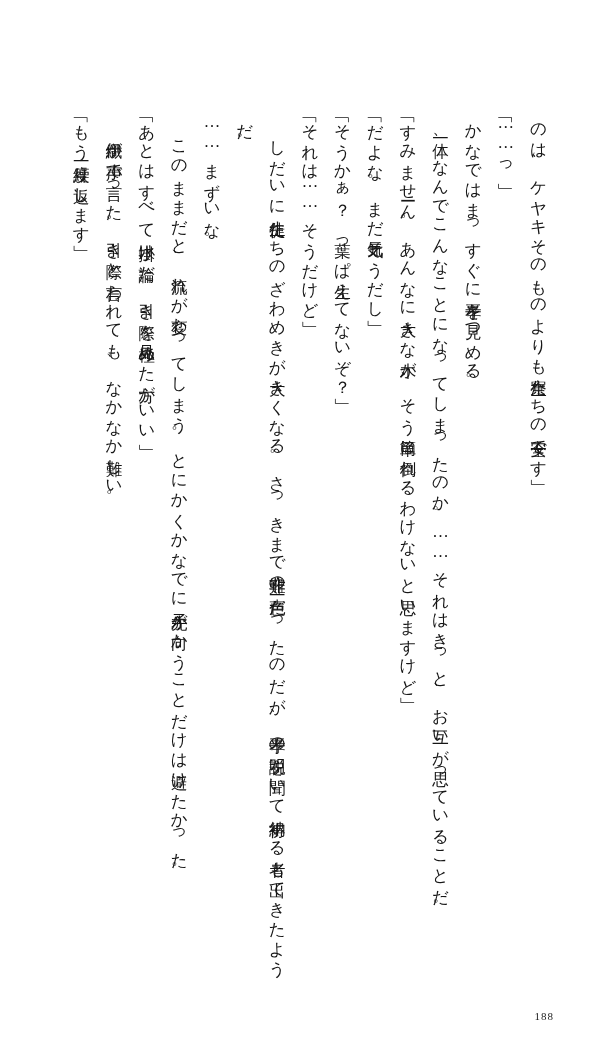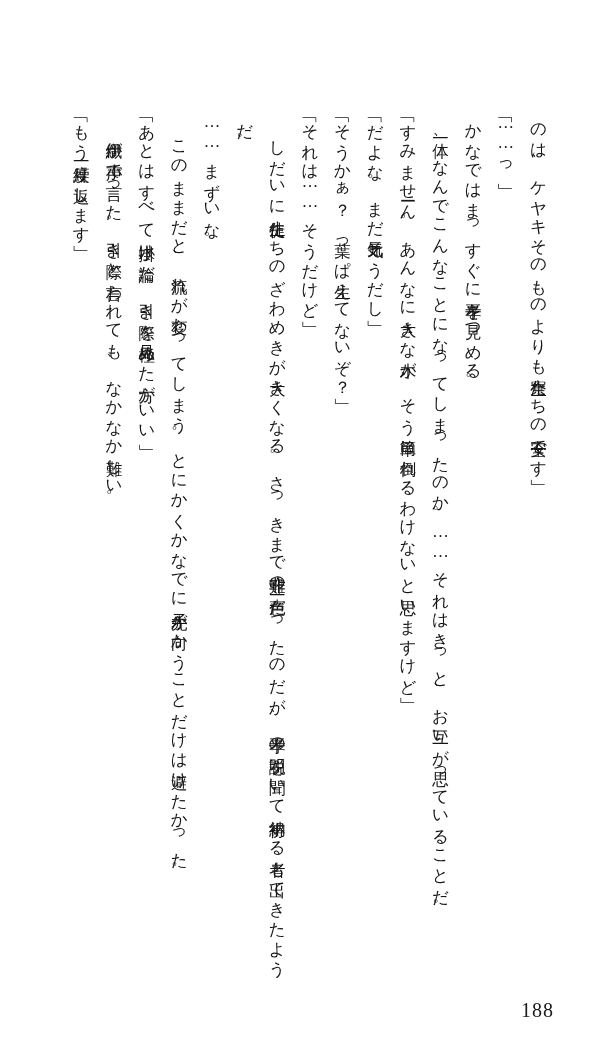--- a/index.html
+++ b/index.html
@@ -54,21 +54,21 @@
 
   
   #text-block p.speech {
     text-indent: 0;
   }
 
   #page-number {
     position: absolute;
     right: 62px;
     bottom: 28px;
-    font-size: 20px;
+    font-size: 11px;
     font-family: "Liberation Serif", "DejaVu Serif", serif;
     color: #1a1a1a;
     letter-spacing: 1px;
   }
 </style>
 </head>
 <body>
 
 <div id="page">
 

